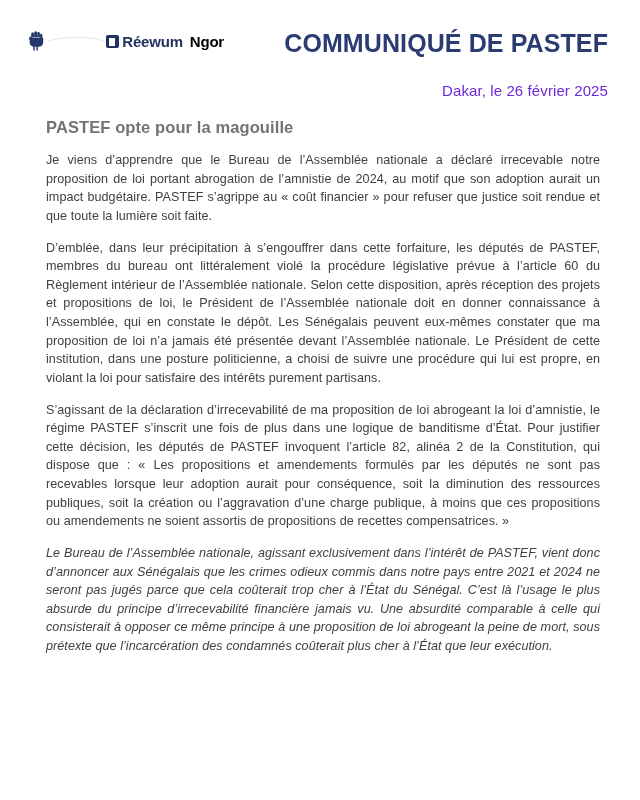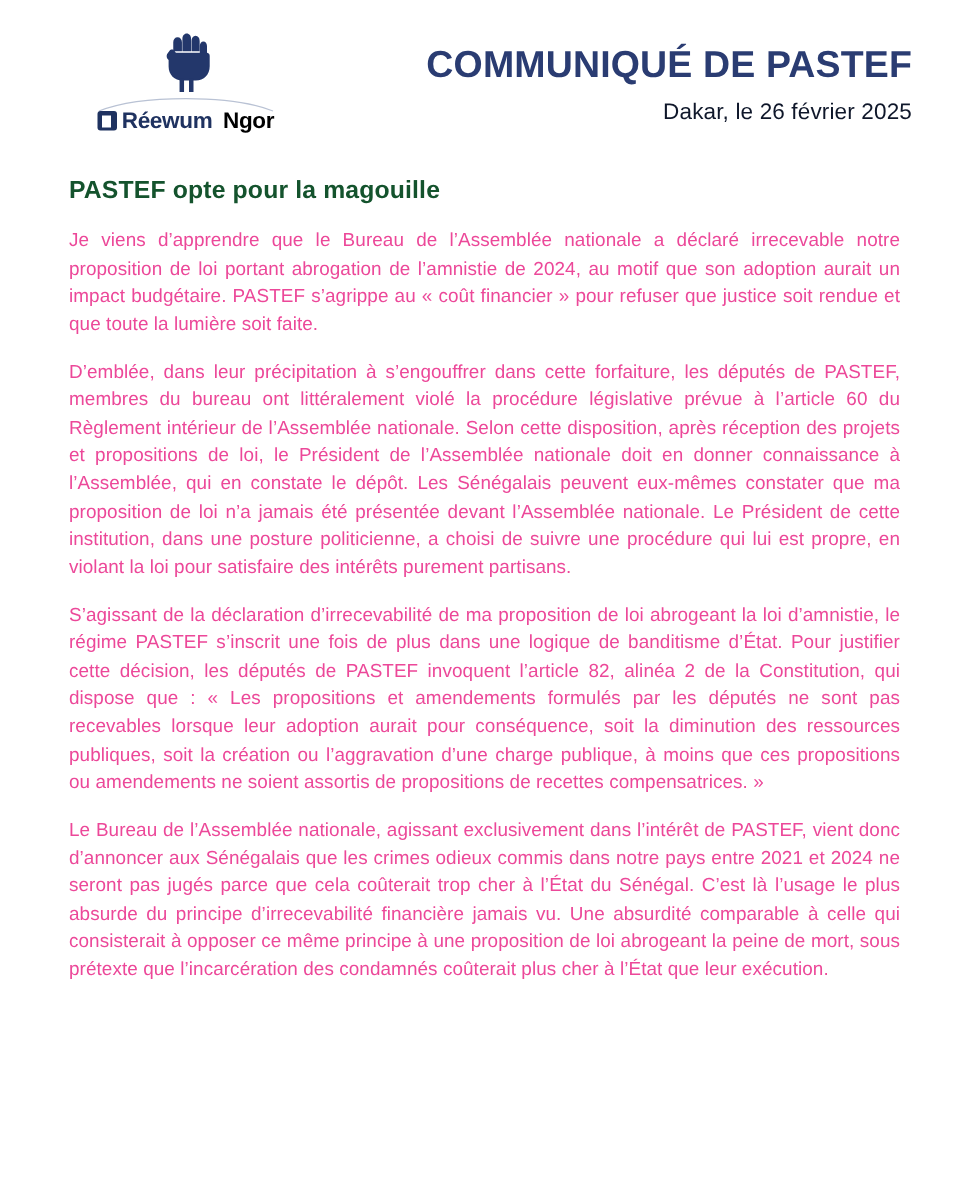--- a/index.html
+++ b/index.html
@@ -29,21 +29,21 @@
     padding: 14px 24px 0 24px;
     box-sizing: border-box;
     display: flex;
     align-items: flex-start;
     justify-content: space-between;
   }
 
   .brand {
     width: 200px;
     display: flex;
-    flex-direction: column;
+    flex-direction: row;
     align-items: center;
     padding-top: 2px;
   }
 
   .fist-icon {
     width: 46px;
     height: 48px;
     display: block;
   }
 
@@ -126,51 +126,52 @@
     font-size: 25px;
     font-weight: 700;
     color: #2a3c72;
     letter-spacing: 0.1px;
     line-height: 1.1;
     white-space: nowrap;
   }
 
   .communique-date {
     font-size: 15px;
-    color: #0f172a;
-    margin-top: 8px;
+    color: #6d28d9;
+    margin-top: 24px;
     letter-spacing: 0.1px;
     white-space: nowrap;
   }
 
   
   .content {
     padding: 6px 40px 0 46px;
     box-sizing: border-box;
   }
 
   .doc-title {
     font-size: 16.5px;
     font-weight: 700;
-    color: #14532d;
+    color: #737373;
     margin: 0 0 14px 0;
     letter-spacing: 0.1px;
   }
 
   .para {
     font-size: 12.6px;
     line-height: 1.48;
-    color: #ec4899;
+    color: #404040;
     text-align: justify;
     margin: 0 0 13px 0;
     letter-spacing: 0.05px;
     hyphens: none;
   }
   .para:last-child {
     margin-bottom: 12px;
+    font-style: italic;
   }
 </style>
 </head>
 <body>
 
 <div class="page">
 
   <div class="header">
 
     <div class="brand">

